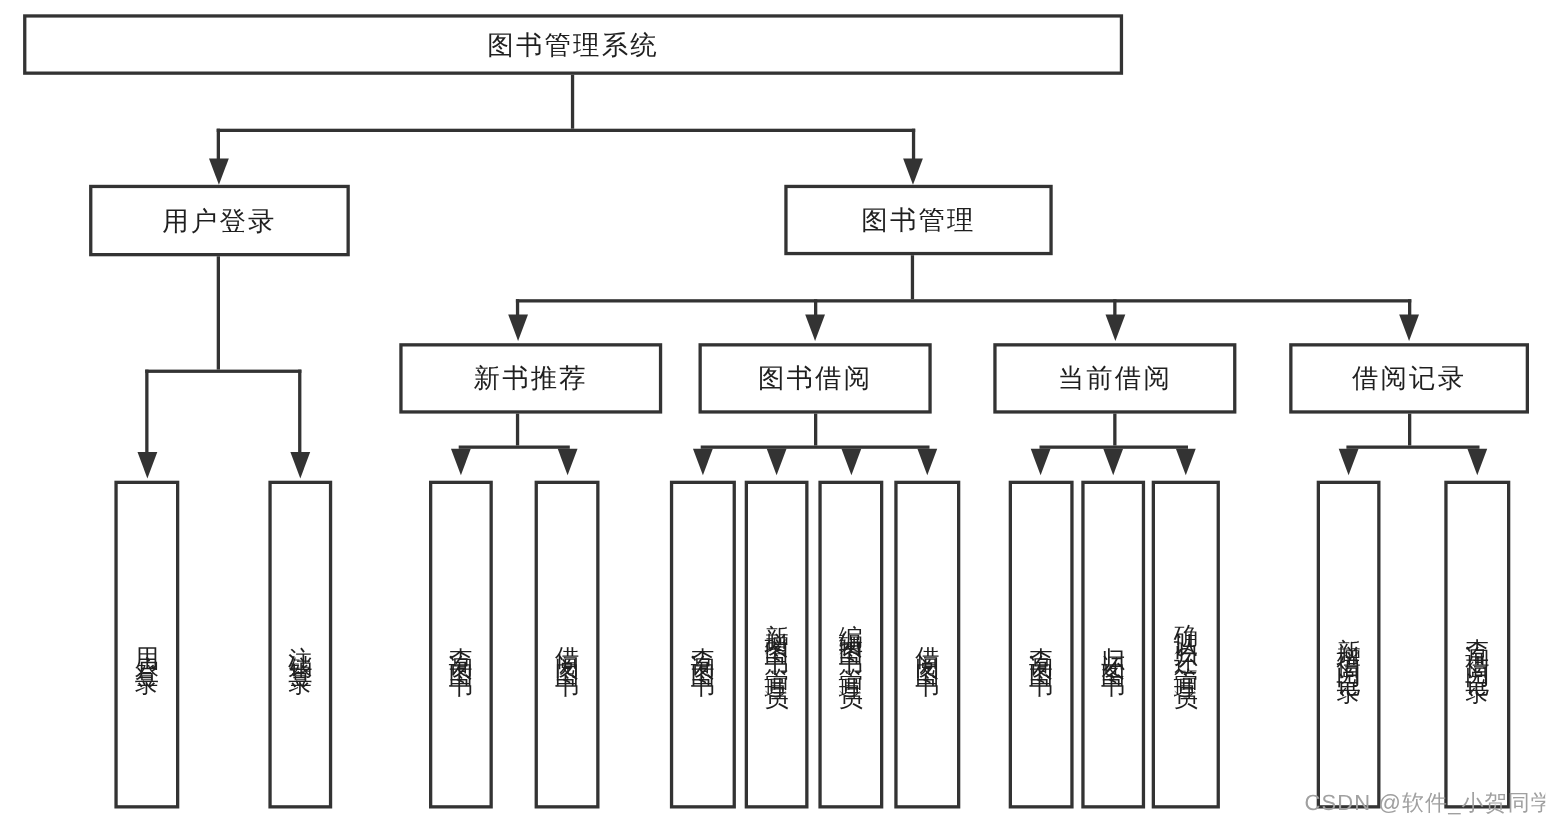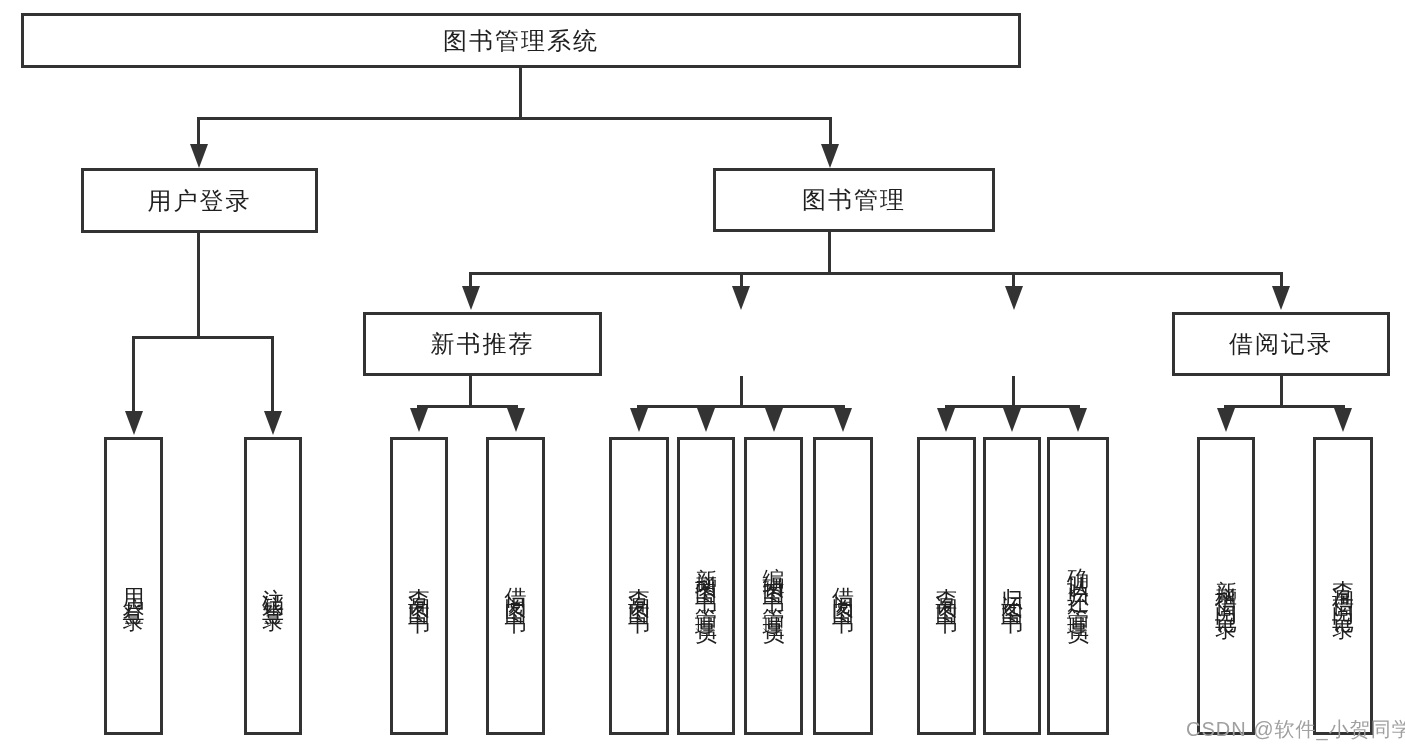--- a/index.html
+++ b/index.html
@@ -52,25 +52,27 @@
 </style>
 </head>
 <body>
 
 <div id="canvas">
 
   <div class="box" style="left:21px; top:13px; width:1000px; height:55px;">图书管理系统</div>
 
   <div class="box" style="left:81px; top:168px; width:237px; height:65px;">用户登录</div>
 
-  <div class="box" style="left:713px; top:168px; width:282px; height:64px;">图书管理</div>
+  <div class="box" style="left:713px; top:168px; width:244px; height:64px;">图书管理</div>
 
   <div class="box" style="left:363px; top:312px; width:239px; height:64px;">新书推荐</div>
 
+  <div class="box" style="left:635px; top:312px; width:212px; height:64px;">图书借阅</div>
 
+  <div class="box" style="left:903px; top:312px; width:221px; height:64px;">当前借阅</div>
 
   <div class="box" style="left:1172px; top:312px; width:218px; height:64px;">借阅记录</div>
 
   <div class="box vbox" style="left:104px; top:437px; width:59px; height:298px;">用户登录</div>
 
   <div class="box vbox" style="left:244px; top:437px; width:58px; height:298px;">注销登录</div>
 
   <div class="box vbox" style="left:390px; top:437px; width:58px; height:298px;">查询图书</div>
 
   <div class="box vbox" style="left:486px; top:437px; width:59px; height:298px;">借阅图书</div>

